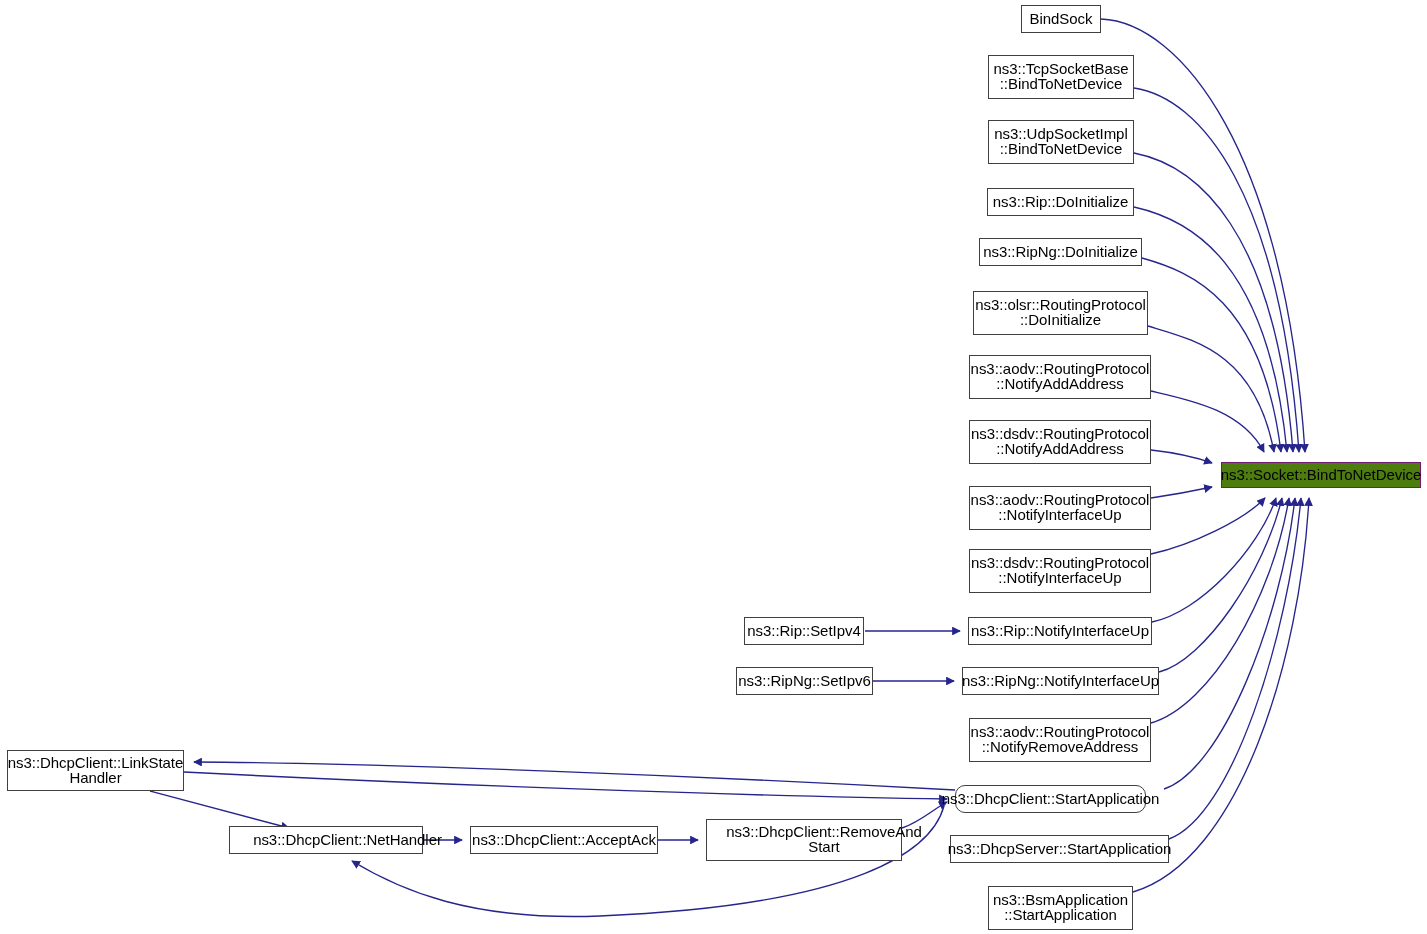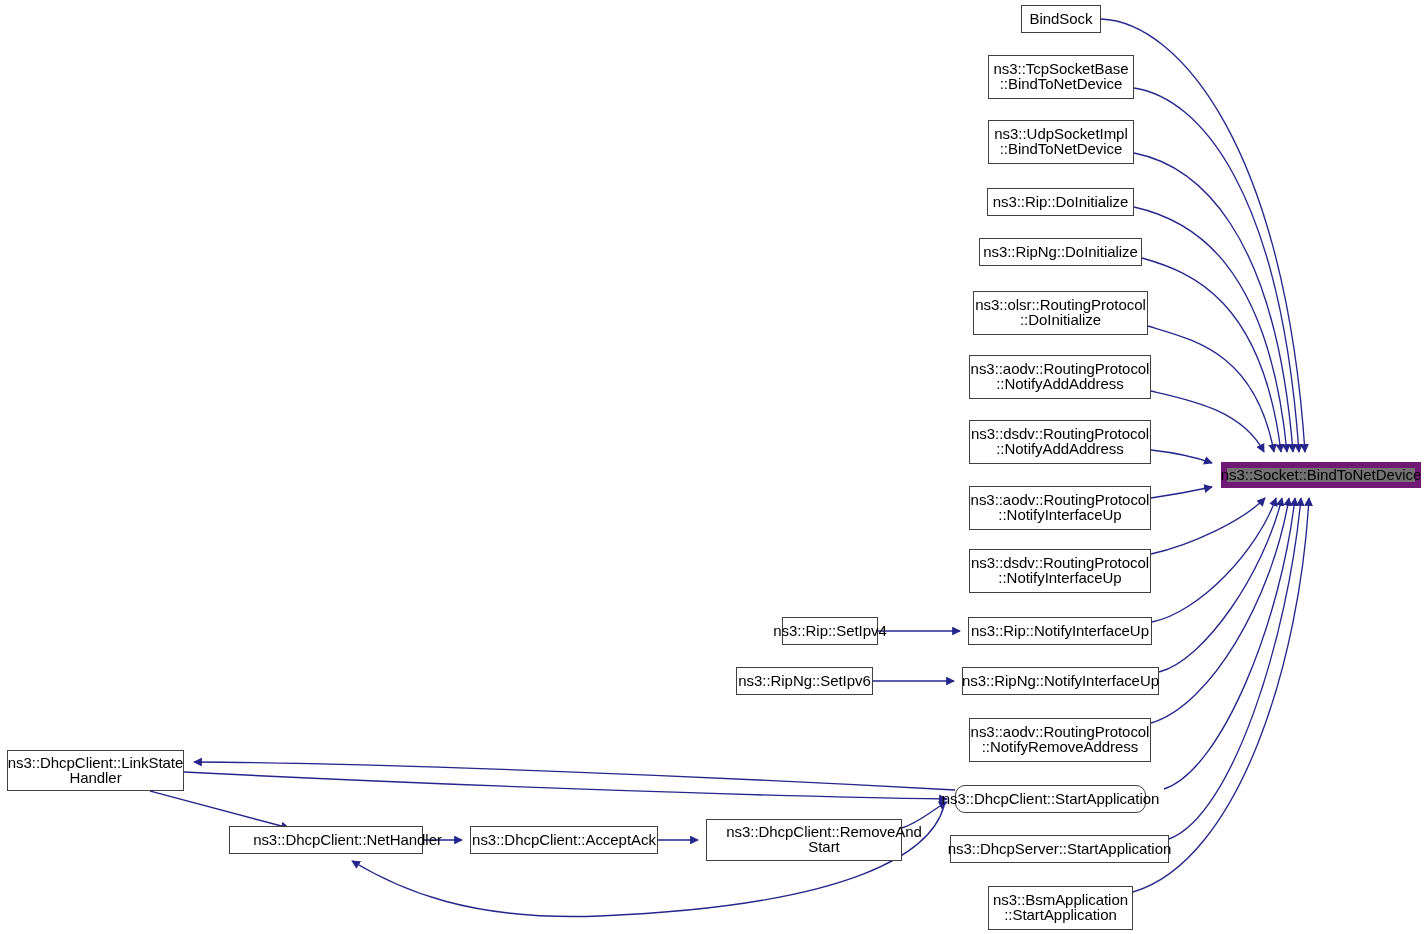--- a/index.html
+++ b/index.html
@@ -36,22 +36,22 @@
     line-height: 14.6px;
     text-align: center;
     display: flex;
     align-items: center;
     justify-content: center;
     white-space: pre;
     letter-spacing: -0.05px;
     z-index: 5;
   }
   .node.highlight {
-    background: #737373;
-    border: 6px solid #701a75;
+    background: #4d7c0f;
+    border: 1px solid #701a75;
   }
   .node-label {
     display: block;
     white-space: pre;
   }
 </style>
 </head>
 <body>
 
 <div id="canvas">
@@ -113,21 +113,21 @@
       <div class="node" style="left: 969px; top: 549px; width: 182px; height: 44px;"><span class="node-label">ns3::dsdv::RoutingProtocol
 ::NotifyInterfaceUp</span></div>
       <div class="node" style="left: 968px; top: 617px; width: 184px; height: 28px;"><span class="node-label">ns3::Rip::NotifyInterfaceUp</span></div>
       <div class="node" style="left: 962px; top: 667px; width: 197px; height: 28px;"><span class="node-label">ns3::RipNg::NotifyInterfaceUp</span></div>
       <div class="node" style="left: 969px; top: 718px; width: 182px; height: 44px;"><span class="node-label">ns3::aodv::RoutingProtocol
 ::NotifyRemoveAddress</span></div>
       <div class="node" style="left: 955px; top: 785px; width: 191px; height: 28px; border-radius: 10px;"><span class="node-label">ns3::DhcpClient::StartApplication</span></div>
       <div class="node" style="left: 950px; top: 835px; width: 219px; height: 28px;"><span class="node-label">ns3::DhcpServer::StartApplication</span></div>
       <div class="node" style="left: 988px; top: 886px; width: 145px; height: 44px;"><span class="node-label">ns3::BsmApplication
 ::StartApplication</span></div>
-      <div class="node" style="left: 782px; top: 617px; width: 96px; height: 28px;"><span class="node-label">ns3::Rip::SetIpv4</span></div>
+      <div class="node" style="left: 744px; top: 617px; width: 120px; height: 28px;"><span class="node-label">ns3::Rip::SetIpv4</span></div>
       <div class="node" style="left: 736px; top: 667px; width: 137px; height: 28px;"><span class="node-label">ns3::RipNg::SetIpv6</span></div>
       <div class="node" style="left: 7px; top: 750px; width: 177px; height: 41px; justify-content: center;"><span class="node-label">ns3::DhcpClient::LinkState
 Handler</span></div>
       <div class="node" style="left: 229px; top: 826px; width: 194px; height: 28px; padding-left: 43px;"><span class="node-label">ns3::DhcpClient::NetHandler</span></div>
       <div class="node" style="left: 470px; top: 826px; width: 188px; height: 28px;"><span class="node-label">ns3::DhcpClient::AcceptAck</span></div>
       <div class="node" style="left: 706px; top: 819px; width: 196px; height: 42px; padding-left: 40px;"><span class="node-label">ns3::DhcpClient::RemoveAnd
 Start</span></div>
       <div class="node highlight" style="left: 1221px; top: 462px; width: 200px; height: 26px;"><span class="node-label">ns3::Socket::BindToNetDevice</span></div>
     </div>
 

